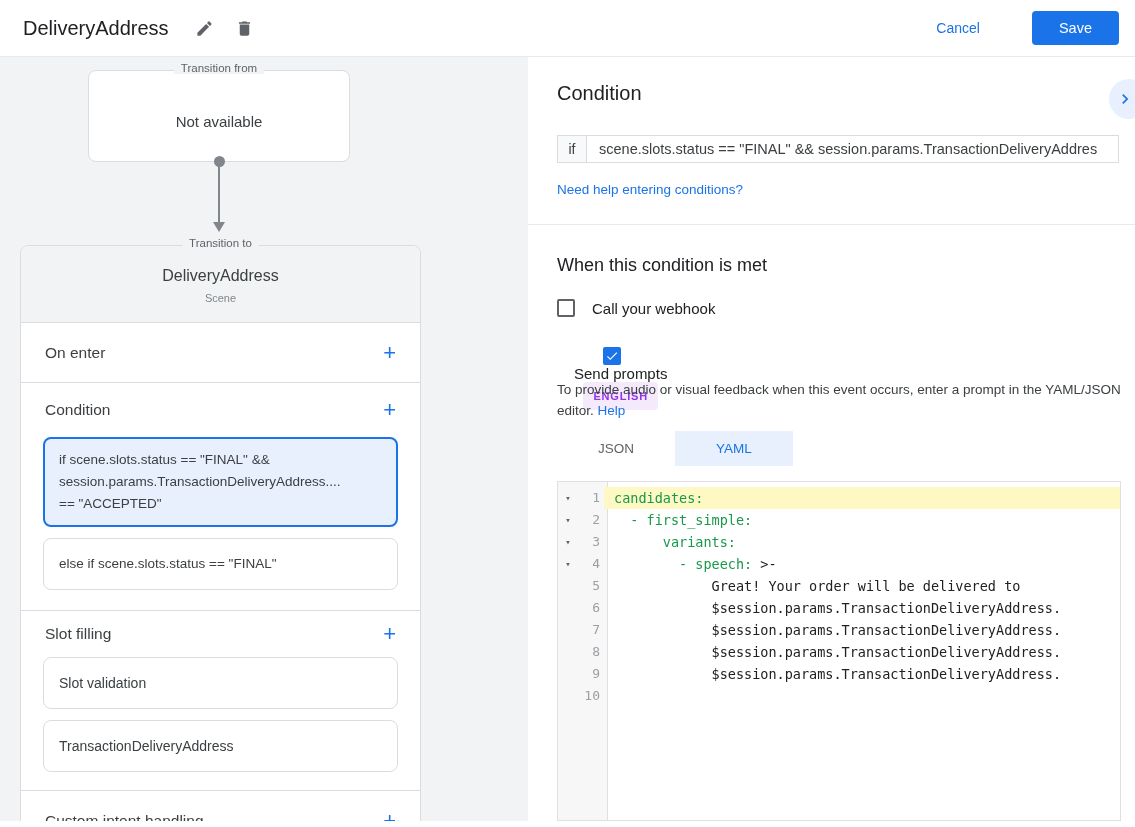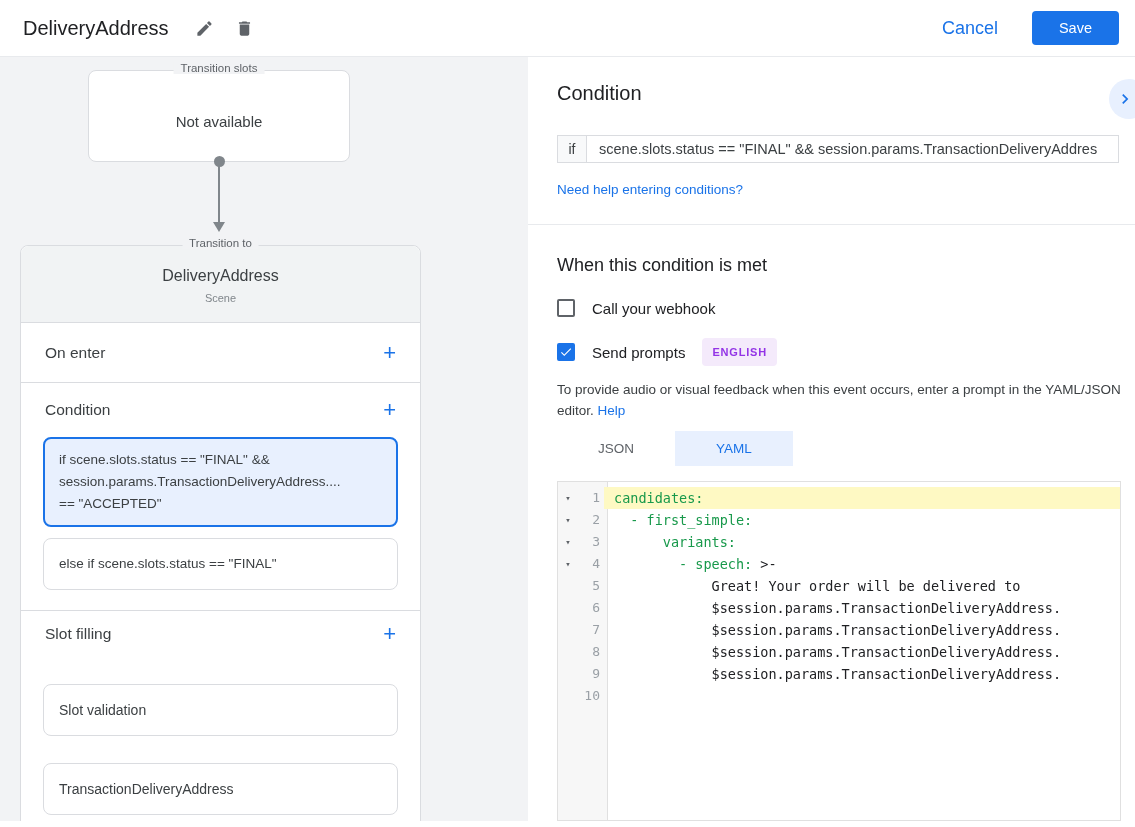--- a/index.html
+++ b/index.html
@@ -10,22 +10,22 @@
   
   .topbar { position:absolute; top:0; left:0; right:0; height:57px; background:#fff;
     border-bottom:1px solid #e8eaed; display:flex; align-items:center; justify-content:space-between;
     padding:0 16px 0 23px; z-index:10; }
   .tb-left { display:flex; align-items:center; gap:8px; }
   .tb-left h1 { font-size:20px; font-weight:400; color:#202124; margin-right:12px; }
   .iconbtn { background:none; border:none; cursor:pointer; width:32px; height:32px;
     display:flex; align-items:center; justify-content:center; border-radius:50%; }
   .iconbtn svg { fill:#5f6368; }
   .tb-right { display:flex; align-items:center; }
-  .textbtn { background:none; border:none; color:#1a73e8; font-size:18px; font-weight:500;
-    font-family:inherit; cursor:pointer; margin-right:34px; }
+  .textbtn { background:none; border:none; color:#1a73e8; font-size:14px; font-weight:500;
+    font-family:inherit; cursor:pointer; margin-right:52px; }
   .savebtn { background:#1a73e8; border:none; color:#fff; font-size:14.5px; font-weight:500;
     font-family:inherit; cursor:pointer; border-radius:4px; padding:9px 27px; }
 
   
   .main { position:absolute; top:57px; left:0; right:0; bottom:6px; }
   .flow { position:absolute; top:0; left:0; bottom:0; width:528px; background:#f2f3f5; overflow:hidden; }
   .detail { position:absolute; top:0; left:528px; right:0; bottom:0; background:#fff; overflow:hidden; }
 
   
   .legend { position:absolute; top:-9px; left:50%; transform:translateX(-50%);
@@ -51,39 +51,39 @@
   .srow.hdr { height:54px; }
   .srow.hdr2 { height:46px; }
   .ssec { border-top:1px solid #dadce0; }
   .plus { color:#1a73e8; font-size:22px; font-weight:400; line-height:1; }
   .cards { padding:0 22px 20px 22px; }
   .cards2 { padding:0 22px 18px 22px; }
   .ccard { border:1px solid #dadce0; border-radius:8px; padding:14px 15px; font-size:13.5px;
     line-height:22px; color:#3c4043; background:#fff; margin-bottom:11px; cursor:pointer; }
   .ccard:last-child { margin-bottom:0; }
   .ccard.sel { border:2px solid #1a73e8; background:#e8f0fe; padding:10px 14px; white-space:pre-line; }
-  .ccard.slot { font-size:14px;margin-top:27px; }
+  .ccard.slot { font-size:14px; }
 
   
   .detail h2 { position:absolute; left:29px; top:25px; font-size:20px; font-weight:400; color:#202124; }
   .collapse { position:absolute; right:-14px; top:22px; width:40px; height:40px; border:none;
     border-radius:50%; background:#e8f0fe; cursor:pointer; display:flex; align-items:center; padding-left:6px; }
   .collapse svg { fill:#1a73e8; }
   .ifrow { position:absolute; left:29px; right:16px; top:78px; height:28px; display:flex; }
   .ifbox { width:29px; background:#f8f9fa; border:1px solid #dadce0; border-right:none;
     display:flex; align-items:center; justify-content:center; font-size:14px; color:#3c4043; }
   .ifinput { flex:1; border:1px solid #dadce0; font-size:14.5px; color:#3c4043;
     font-family:inherit; padding:0 12px; outline:none; min-width:0; }
   .helplink { position:absolute; left:29px; top:125px; font-size:13.5px; color:#1a73e8;
     text-decoration:none; cursor:pointer; }
   .divider { position:absolute; left:0; right:0; top:167px; height:1px; background:#e8eaed; }
   .detail h3 { position:absolute; left:29px; top:198px; font-size:18px; font-weight:400; color:#202124; }
   .cbrow { position:absolute; left:29px; display:flex; align-items:center; cursor:pointer; }
   .cbrow.webhook { top:242px; }
-  .cbrow.prompts { top:281px; }
+  .cbrow.prompts { top:290px;flex-direction:column; }
   .cb { width:18px; height:18px; border:2px solid #5f6368; border-radius:2px; background:#fff;
     display:flex; align-items:center; justify-content:center; flex:none; }
   .cb.checked { background:#1a73e8; border-color:#1a73e8; }
   .cb svg { fill:#fff; }
   .cblabel { font-size:15px; font-weight:500; color:#202124; margin-left:17px; }
   .badge { margin-left:17px; background:#f4eafb; color:#9334e6; font-size:11px; font-weight:600;
     letter-spacing:0.8px; padding:8px 10px; border-radius:4px; }
   .desc { position:absolute; left:29px; top:322px; width:575px; font-size:13.5px;
     line-height:21px; color:#3c4043; }
   .desc a { color:#1a73e8; text-decoration:none; cursor:pointer; }
@@ -131,21 +131,21 @@
     <div class="tb-right">
       <button class="textbtn">Cancel</button>
       <button class="savebtn">Save</button>
     </div>
   </header>
 
   <div class="main">
 
     <aside class="flow">
       <div class="tfrom">
-        <span class="legend">Transition slots</span>
+        <span class="legend">Transition from</span>
         <div class="tfrom-val">Not available</div>
       </div>
       <div class="conn-circle"></div>
       <div class="conn-line"></div>
       <div class="conn-arrow"></div>
 
       <div class="scard">
         <span class="legend">Transition to</span>
         <div class="scard-head">
           <div class="scard-title">DeliveryAddress</div>

